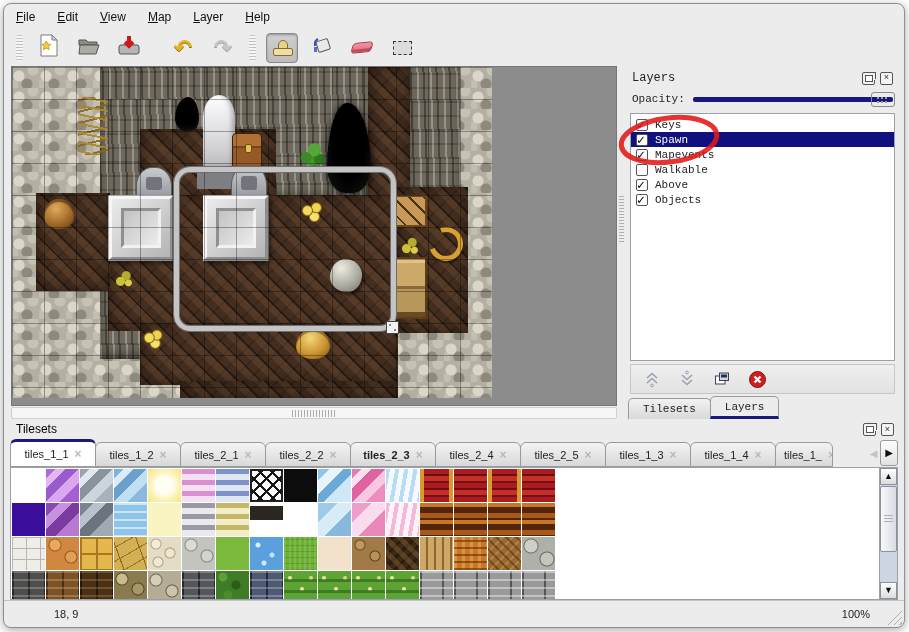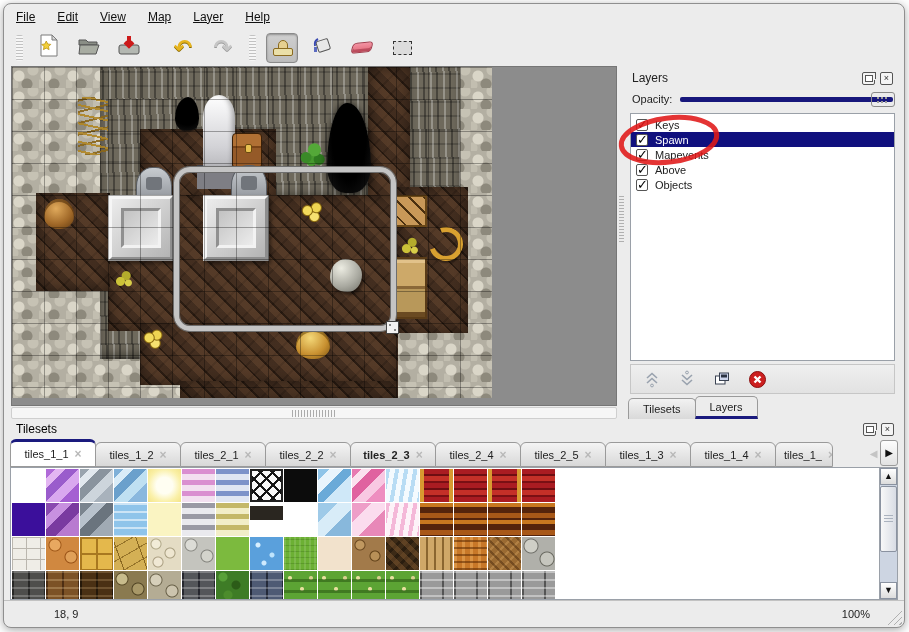--- a/index.html
+++ b/index.html
@@ -1,36 +1,36 @@
 <!DOCTYPE html>
 <html><head>
 <meta charset="utf-8">
 <style>
   html,body{margin:0;padding:0;background:#fff;width:909px;height:632px;font-family:"Liberation Sans","DejaVu Sans",sans-serif;}
   *{box-sizing:border-box;}
   .window{position:absolute;left:3px;top:3px;width:902px;height:625px;background:#ececec;border:1px solid #8f8f8f;border-radius:8px;box-shadow:0 2px 10px rgba(0,0,0,.35);overflow:hidden;display:flex;flex-direction:column;}
   
   .menubar{height:25px;display:flex;align-items:center;padding-left:12px;gap:22px;font-size:12px;color:#111;}
-  .menu-item{cursor:default;text-decoration:underline;}
+  .menu-item{cursor:default;}
   .menu-item u{text-decoration:underline;}
   
   .toolbar{height:37px;display:flex;align-items:center;padding-left:6px;}
   .tb-grip{width:7px;height:26px;margin:0 6px;background:repeating-linear-gradient(180deg,#c2c2c2 0 1px,#f6f6f6 1px 3px);border-radius:2px;}
   .tb-btn{width:32px;height:30px;margin:0 4px;display:flex;align-items:center;justify-content:center;border:1px solid transparent;border-radius:4px;position:relative;}
   .tb-btn.active{background:linear-gradient(#cfcfcf,#bdbdbd);border:1px solid #8a8a8a;box-shadow:inset 0 1px 2px rgba(0,0,0,.3);}
   .tb-gap{width:14px;}
   .glyph-undo{font-size:22px;font-weight:bold;color:#e6b41e;text-shadow:0 1px 0 #8a6a00;line-height:1;}
   .glyph-redo{font-size:22px;font-weight:bold;color:#c6c6c6;text-shadow:0 1px 0 #9a9a9a;line-height:1;}
   .icon-eraser{width:20px;height:11px;background:linear-gradient(#f494a4,#e06a78);border:1px solid #a03848;border-radius:4px;transform:skewX(-20deg) rotate(-6deg);box-shadow:inset 0 -3px 0 rgba(140,30,50,.45);}
   .icon-select{width:19px;height:14px;border:1px dashed #333;background:#dcdcdc;}
   .icon-stamp{width:18px;height:16px;position:relative;}
   .icon-stamp::before{content:"";position:absolute;left:5px;top:0;width:8px;height:8px;background:#e6d090;border:1px solid #8a6a20;border-radius:50% 50% 20% 20%;}
   .icon-stamp::after{content:"";position:absolute;left:0;bottom:0;width:18px;height:6px;background:#eadfa8;border:1px solid #8a6a20;border-radius:2px;}
   
-  .main{flex:0 0 353px;display:flex;}
+  .main{flex:0 0 353px;display:flex;font-family:Liberation Mono, monospace;}
   .canvas-col{width:613px;display:flex;flex-direction:column;padding-left:7px;}
   .canvas{flex:1;position:relative;border:1px solid #767676;background:#8c8c8c;overflow:hidden;}
   .map{position:absolute;left:0;top:0;width:480px;height:331px;background:#b2ae a1;}
   .map,.wallbase{background-color:#b3afa2;background-image:radial-gradient(circle at 7px 9px,#dad6c8 5px,rgba(0,0,0,0) 6px),radial-gradient(circle at 21px 3px,#c6c2b4 5px,rgba(0,0,0,0) 6px),radial-gradient(circle at 15px 17px,#8d897c 5px,rgba(0,0,0,0) 6px),radial-gradient(circle at 1px 18px,#c2beb0 5px,rgba(0,0,0,0) 6px);background-size:27px 21px;}
   .region{position:absolute;}
   .region.cliff{background-color:#6e695c;background-image:repeating-linear-gradient(88deg,rgba(255,255,255,.28) 0 2px,transparent 2px 6px,rgba(0,0,0,.34) 6px 8px,transparent 8px 13px),repeating-linear-gradient(0deg,rgba(0,0,0,.2) 0 2px,transparent 2px 14px);box-shadow:inset 0 -6px 8px rgba(0,0,0,.35);}
   .region.floor{background-color:#33241a;background-image:repeating-linear-gradient(45deg,rgba(126,86,56,.45) 0 7px,rgba(36,22,12,.5) 7px 9px,rgba(96,64,42,.35) 9px 16px),repeating-linear-gradient(-45deg,rgba(0,0,0,.28) 0 2px,transparent 2px 12px);box-shadow:inset 0 0 16px rgba(0,0,0,.5);}
   .map-grid{position:absolute;inset:0;z-index:4;background-image:linear-gradient(rgba(0,0,0,.33) 1px,transparent 1px),linear-gradient(90deg,rgba(0,0,0,.33) 1px,transparent 1px);background-size:32px 32px;pointer-events:none;}
   .obj{position:absolute;z-index:3;}
   .obj-statue{background:linear-gradient(180deg,transparent 0 74%,#3c3c42 74% 80%,#7e7e84 80%);}
@@ -294,20 +294,24 @@
             <div class="cb checked" style="flex: 0 0 auto;"></div>
             <div class="lname">Keys</div>
           </div>
           <div class="layer-row selected">
             <div class="cb checked" style="flex: 0 0 auto;"></div>
             <div class="lname">Spawn</div>
           </div>
           <div class="layer-row">
             <div class="cb checked" style="flex: 0 0 auto;"></div>
             <div class="lname">Mapevents</div>
+          </div>
+          <div class="layer-row">
+            <div class="cb" style="flex: 0 0 auto;"></div>
+            <div class="lname">Walkable</div>
           </div>
           <div class="layer-row">
             <div class="cb checked" style="flex: 0 0 auto;"></div>
             <div class="lname">Above</div>
           </div>
           <div class="layer-row">
             <div class="cb checked" style="flex: 0 0 auto;"></div>
             <div class="lname">Objects</div>
           </div>
         </div>

